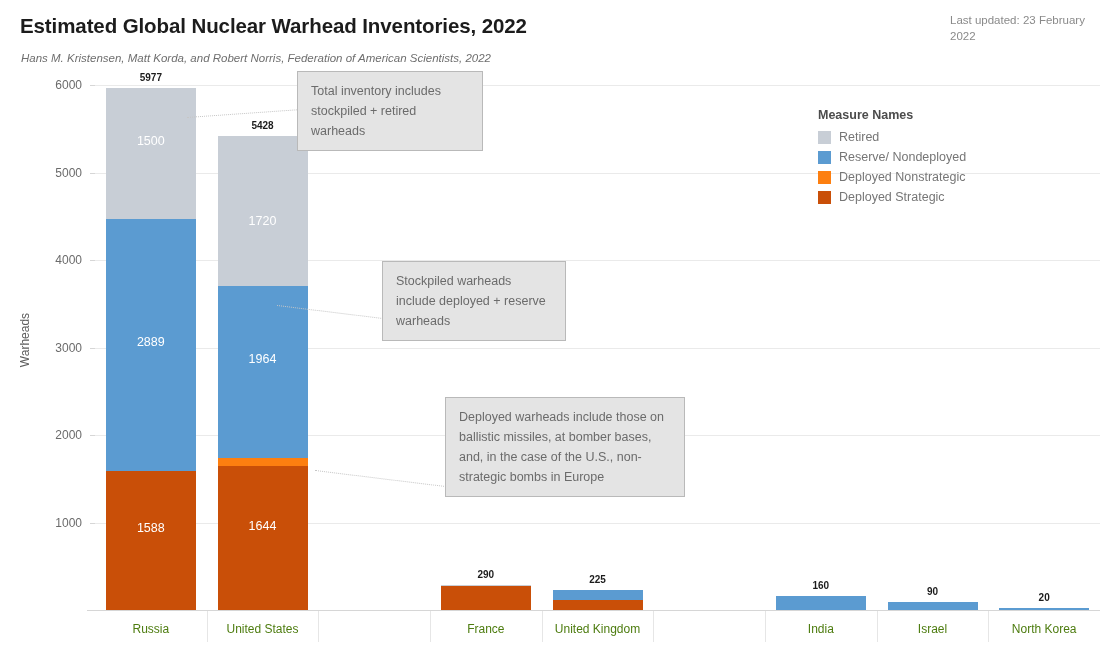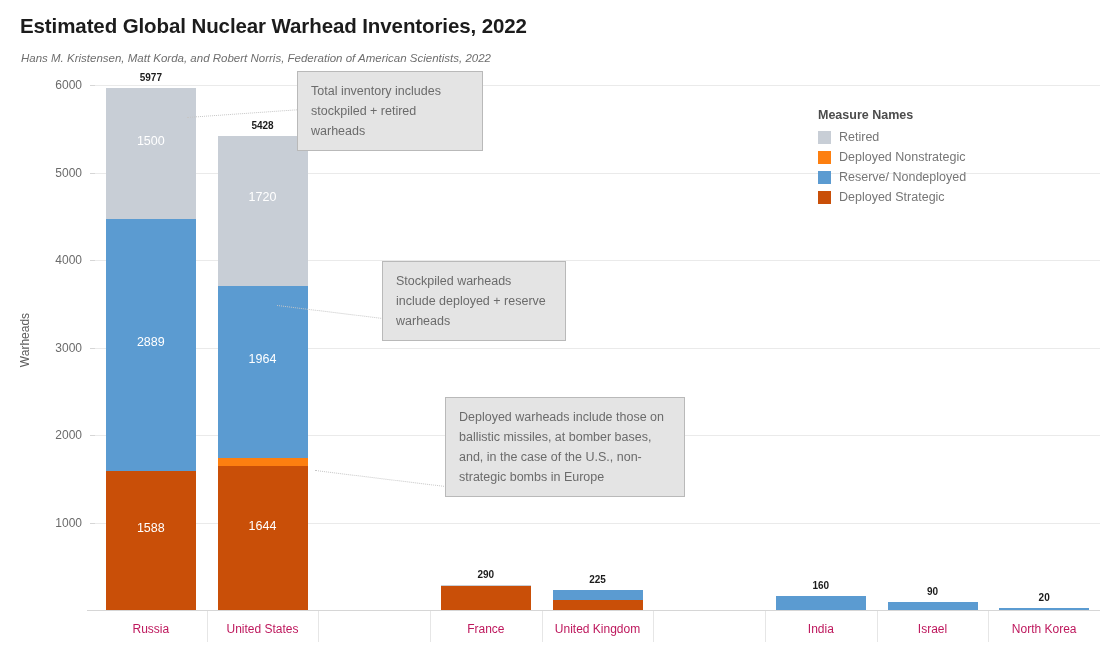--- a/index.html
+++ b/index.html
@@ -72,21 +72,21 @@
     transform: translateY(-50%);
     pointer-events: none;
   }
   .bar-total {
     position: absolute; left: 0; width: 100%;
     text-align: center; font-size: 10px; font-weight: bold;
     color: #1c1c1c; white-space: nowrap;
   }
   .xtick {
     position: absolute; left: 0; width: 100%;
-    text-align: center; font-size: 12px; color: #be185d;
+    text-align: center; font-size: 12px; color: #4d7c0f;
     white-space: nowrap;
   }
   .xdivider {
     position: absolute; top: 543px; width: 1px; height: 31px;
     background: #e6e6e6;
   }
 
   
   .callout {
     position: absolute;
@@ -119,20 +119,21 @@
   }
   .legend-text { font-size: 12.5px; color: #767676; }
 </style>
 </head>
 <body>
 
 <div id="root">
 
   <div class="title">Estimated Global Nuclear Warhead Inventories, 2022</div>
   <div class="subtitle">Hans M. Kristensen, Matt Korda, and Robert Norris, Federation of American Scientists, 2022</div>
+  <div class="lastupdated">Last updated: 23 February 2022</div>
 
   <div class="plot" id="plot">
     <div class="ylabel">Warheads</div>
     <div class="axis-baseline"></div>
   <div class="gridline" style="top: 454.581px;"></div>
       <div class="ytick" style="top: 454.581px;">1000</div>
       <div class="ytick-mark" style="top: 454.581px;"></div>
       <div class="gridline" style="top: 367.161px;"></div>
       <div class="ytick" style="top: 367.161px;">2000</div>
       <div class="ytick-mark" style="top: 367.161px;"></div>
@@ -158,21 +159,21 @@
         <div class="bar-total" style="bottom: 527.505px;">5977</div>
         <div class="xtick" style="top: 554px; width: 90px;">Russia</div>
       </div>
       <div class="bar-group" style="left: 122.5px; width: 90px; height: 542px;">
         <div class="seg" style="background: rgb(201, 79, 8); height: 143.717px; bottom: 0px;"></div>
         <div class="seg-label" style="bottom: 71.8587px;">1644</div>
         <div class="seg" style="background: rgb(253, 127, 16); height: 8.74194px; bottom: 143.717px;"></div>
         <div class="seg" style="background: rgb(91, 155, 209); height: 171.692px; bottom: 152.459px;"></div>
         <div class="seg-label" style="bottom: 238.305px;">1964</div>
         <div class="seg" style="background: rgb(200, 206, 214); height: 150.361px; bottom: 324.151px;"></div>
-        <div class="seg-label" style="bottom: 401px;">1720</div>
+        <div class="seg-label" style="bottom: 377px;">1720</div>
         <div class="bar-total" style="bottom: 479.512px;">5428</div>
         <div class="xtick" style="top: 554px; width: 90px;">United States</div>
       </div>
       <div class="xdivider" style="left: 111.667px;"></div>
       <div class="xdivider" style="left: 223.333px;"></div>
       <div class="bar-group" style="left: 345.833px; width: 90px; height: 542px;">
         <div class="seg" style="background: rgb(201, 79, 8); height: 24.4774px; bottom: 0px;"></div>
         <div class="seg" style="background: rgb(200, 206, 214); height: 0.874194px; bottom: 24.4774px;"></div>
         <div class="bar-total" style="bottom: 30.3516px;">290</div>
         <div class="xtick" style="top: 554px; width: 90px;">France</div>
@@ -207,26 +208,26 @@
     </div>
 
   <div class="legend">
     <div class="legend-title">Measure Names</div>
     <div id="legend-rows">
         <div class="legend-row">
           <span class="legend-swatch" style="background: rgb(200, 206, 214);"></span>
           <span class="legend-text">Retired</span>
         </div>
         <div class="legend-row">
+          <span class="legend-swatch" style="background: rgb(91, 155, 209);"></span>
+          <span class="legend-text">Reserve/ Nondeployed</span>
+        </div>
+        <div class="legend-row">
           <span class="legend-swatch" style="background: rgb(253, 127, 16);"></span>
           <span class="legend-text">Deployed Nonstrategic</span>
-        </div>
-        <div class="legend-row">
-          <span class="legend-swatch" style="background: rgb(91, 155, 209);"></span>
-          <span class="legend-text">Reserve/ Nondeployed</span>
         </div>
         <div class="legend-row">
           <span class="legend-swatch" style="background: rgb(201, 79, 8);"></span>
           <span class="legend-text">Deployed Strategic</span>
         </div>
       </div>
   </div>
 
   <div id="callout-layer">
       <div class="leader" style="left: 187px; top: 117px; width: 110px; transform: rotate(-4deg);"></div>

